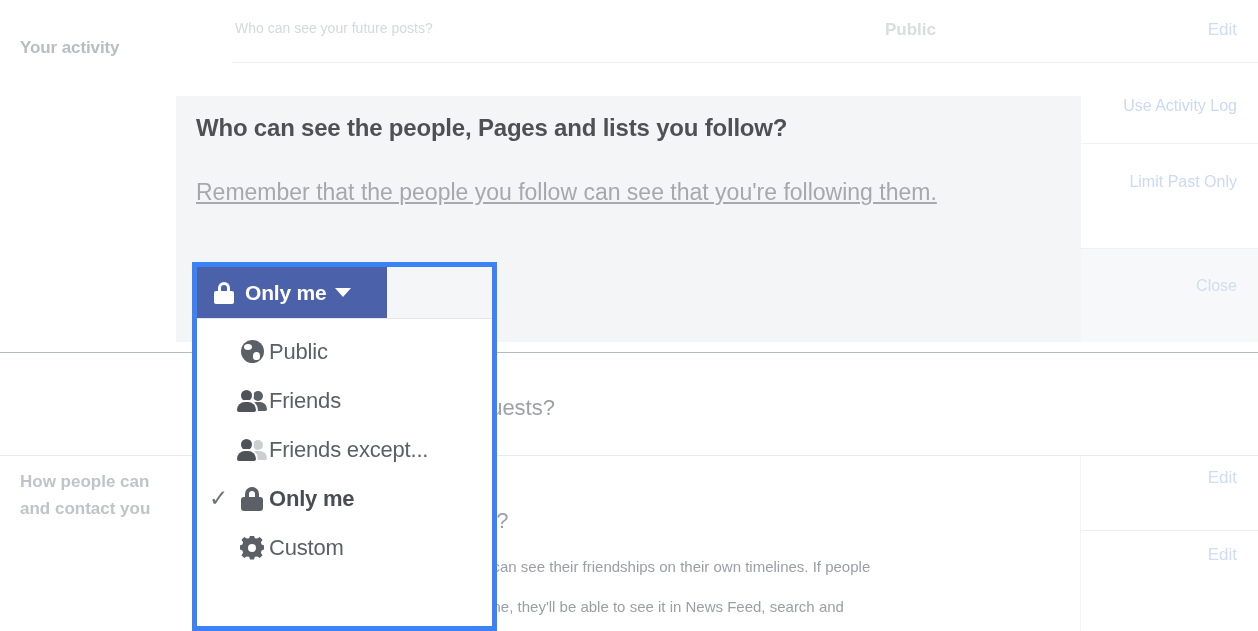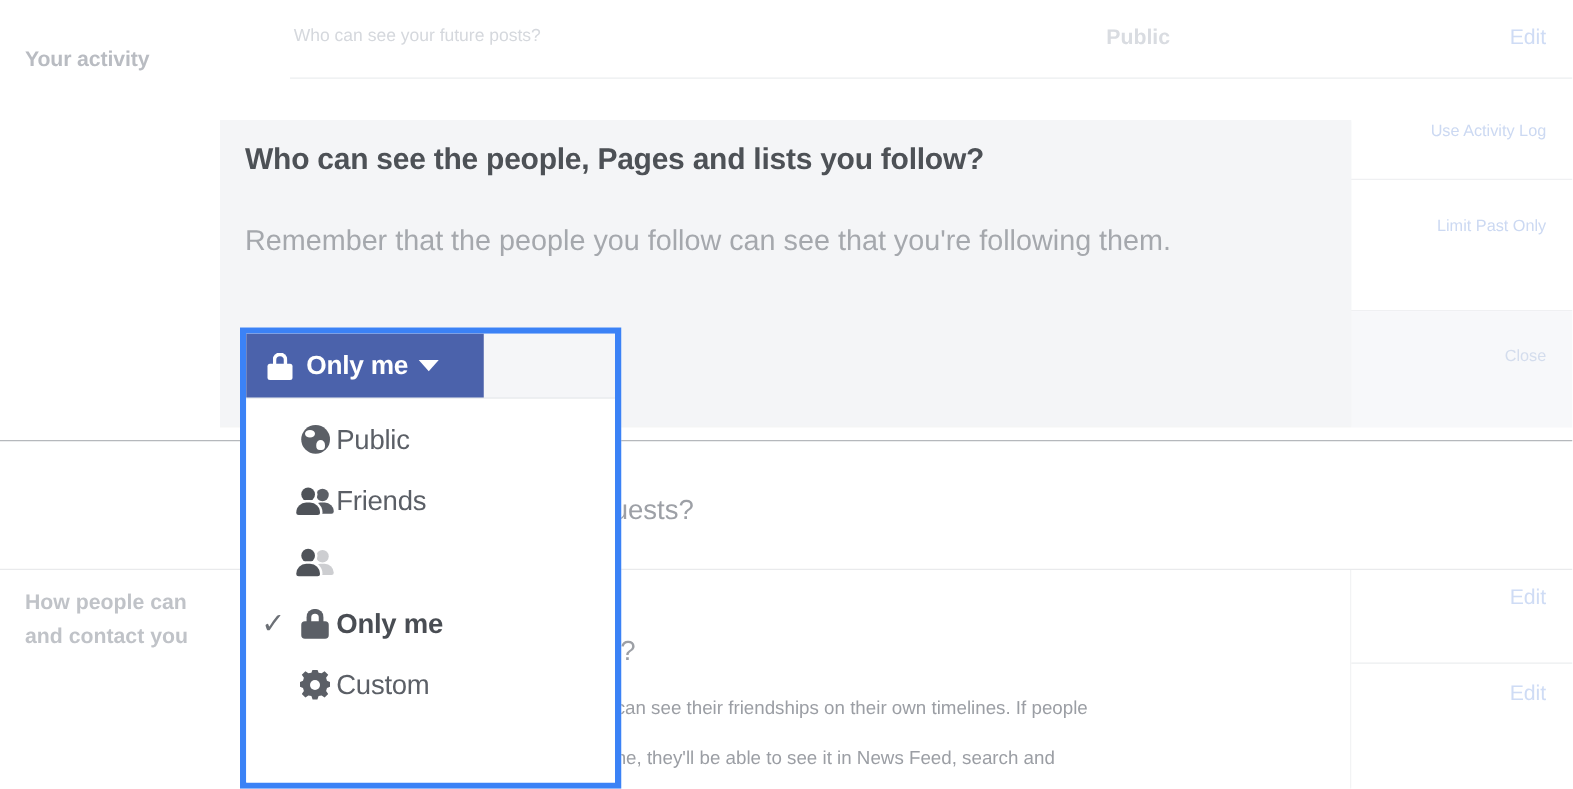--- a/index.html
+++ b/index.html
@@ -75,21 +75,21 @@
     right: 0;
     top: 62px;
     height: 1px;
     background: #eceef0;
   }
 
   
   .side-link {
     position: absolute;
     right: 21px;
-    font-size: 13px;
+    font-size: 16px;
     color: #ccd9f2;
     white-space: nowrap;
     text-align: right;
   }
   #link-activity-log { top: 97px; }
   #link-limit-past   { top: 173px; }
   #link-close        { top: 277px; color: #d4dded; }
 
   .divider-r1 {
     position: absolute;
@@ -230,20 +230,21 @@
     letter-spacing: -0.2px;
   }
   #dialog-desc {
     position: absolute;
     left: 20px;
     top: 76px;
     width: 875px;
     font-size: 23px;
     line-height: 40px;
     color: #a5a8ad;
+    text-decoration: underline;
   }
 
   
   #audience-selector {
     position: absolute;
     left: 192px;
     top: 262px;
     width: 305px;
     height: 369px;
     border: 5px solid #3b82f6;
@@ -557,20 +558,21 @@
       <div class="menu-item">
         <span class="menu-check hidden"></span>
         <span class="menu-icon">
           <span class="ic ic-friends ic-friends-except">
             <span class="head-b"></span>
               <span class="torso-b"></span>
             <span class="head-a"></span>
               <span class="torso-a"></span>
           </span>
         </span>
+        <span class="menu-label">Friends except...</span>
       </div>
 
 
       <div class="menu-item selected">
         <span class="menu-check">✓</span>
         <span class="menu-icon">
           <span class="ic ic-lock">
             <span class="shackle2"></span>
               <span class="body2"></span>
           </span>

